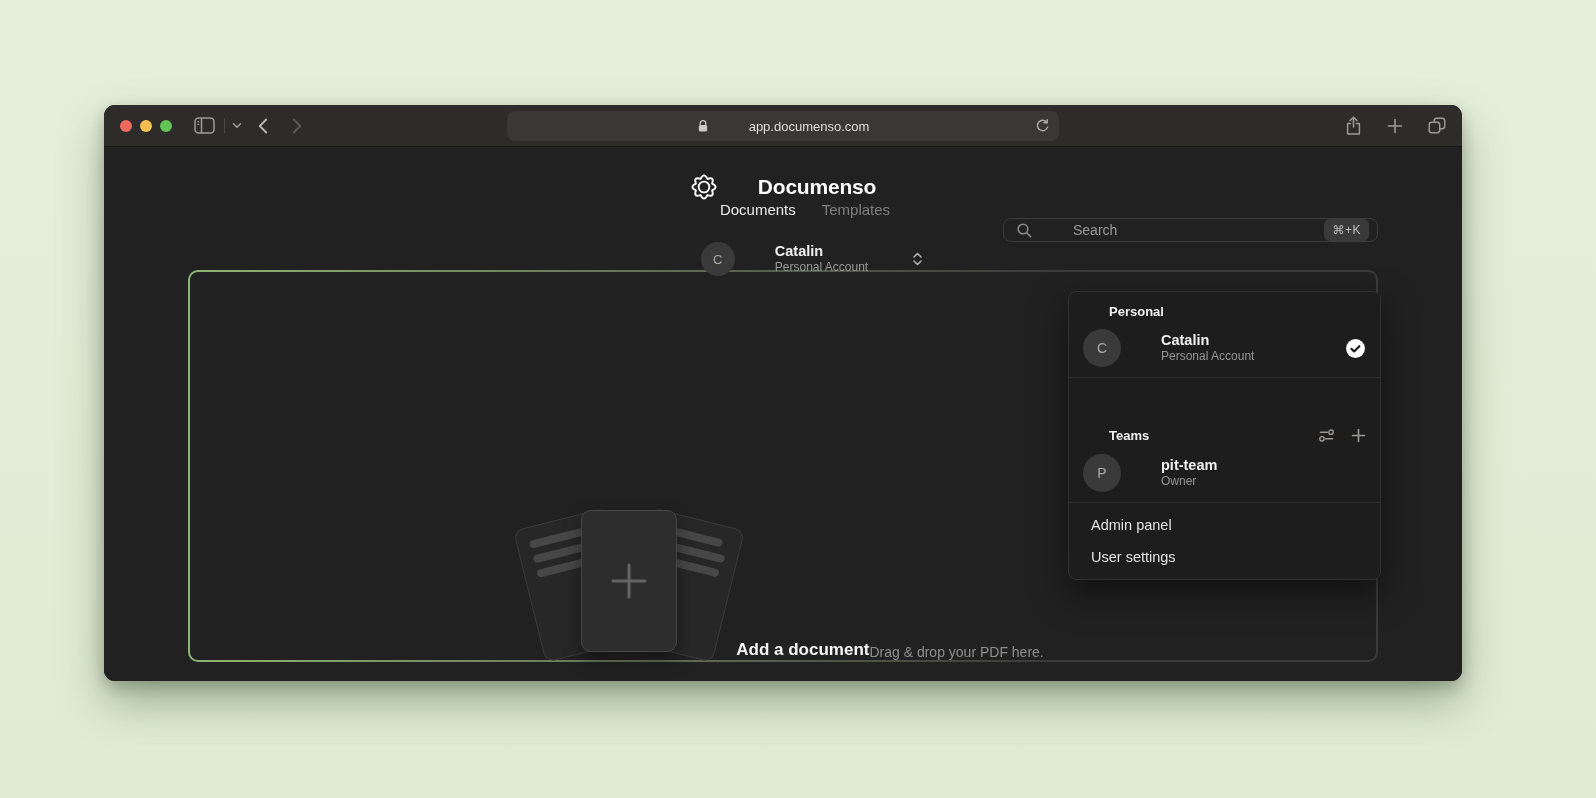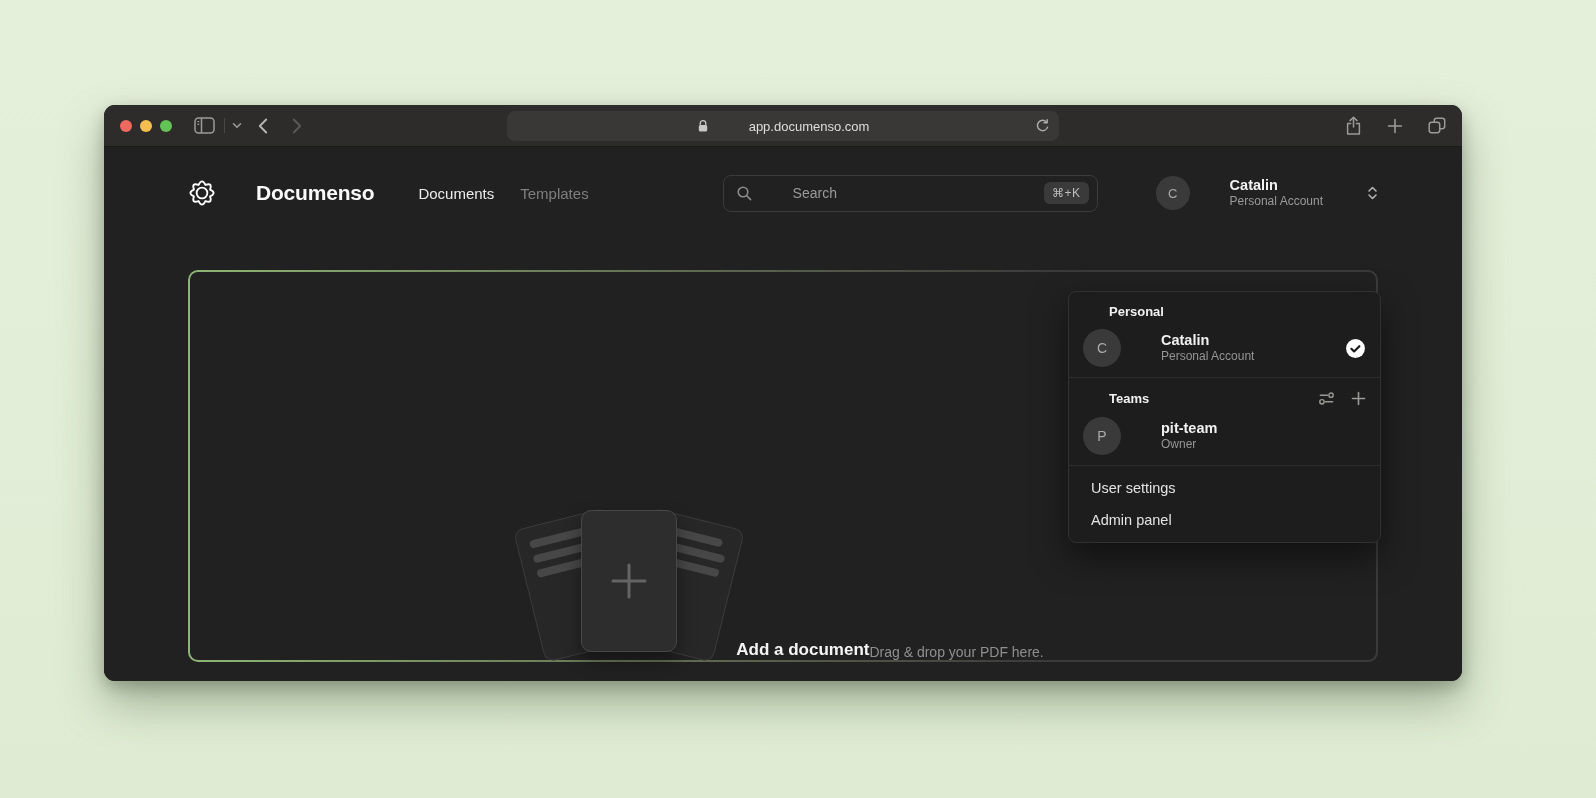--- a/index.html
+++ b/index.html
@@ -40,21 +40,21 @@
     display:flex; align-items:center; justify-content:center; gap:7px;
     color:#dededc; font-size:13px;
   }
   .url-reload { position:absolute; right:9px; top:7px; color:#aeadab; }
   .tb-right { margin-left:auto; display:flex; align-items:center; gap:25px; color:#a6a5a3; }
 
   
   .app { position:relative; height:533px; background:#212121; }
   .app-header {
     display:flex; align-items:center; height:40px;
-    margin-top:26px; padding:0 84px;
+    margin-top:26px; padding:0 84px;flex-direction:column;
   }
   .brand { display:flex; align-items:center; gap:12px; }
   .brand-name { color:#fafafa; font-size:21px; font-weight:700; letter-spacing:-.2px; }
   .main-nav { display:flex; gap:26px; margin-left:44px; font-size:15px; font-weight:500; }
   .nav-item.active { color:#ececec; }
   .nav-item.muted  { color:#7f7f7f; }
 
   .searchbox {
     margin-left:auto; width:375px; height:37px;
     border:1px solid #3b3b3b; border-radius:8px;
@@ -107,21 +107,21 @@
     background:#1d1d1d; border:1px solid #313131; border-radius:8px;
     box-shadow:0 14px 34px rgba(0,0,0,.5);
   }
   .menu-section { padding:12px 14px 10px; }
   .menu-label { color:#f0f0f0; font-size:13px; font-weight:700;padding-left:26px; }
   .menu-row { display:flex; align-items:center; gap:12px; margin-top:10px; }
   .menu-name { color:#f0f0f0; font-size:14.5px; font-weight:700; line-height:1.15; }
   .menu-sub  { color:#959595; font-size:12px; line-height:1.3; }
   .menu-check { margin-left:auto; display:flex; }
   .menu-divider { height:1px; background:#2d2d2d; }
-  .teams-head { display:flex; align-items:center; }
+  .teams-head { display:flex; align-items:center;margin-top:37px; }
   .teams-icons { margin-left:auto; display:flex; gap:16px; color:#c9c9c9; }
   .menu-list { padding:6px 0; }
   .menu-item { padding:8px 22px; color:#e3e3e3; font-size:14.5px; }
   .menu-item.danger { color:#d4544e; }
 
   [data-interactable="true"] { cursor:pointer;gap:40px; }
 </style>
 </head>
 <body>
 
@@ -307,20 +307,20 @@
             <span class="avatar md" data-interactable="false">P</span>
             <span>
               <div class="menu-name" data-interactable="false">pit-team</div>
               <div class="menu-sub" data-interactable="false">Owner</div>
             </span>
           </div>
         </div>
         <div class="menu-divider" data-interactable="false"></div>
 
         <div class="menu-list" data-interactable="false">
+          <div class="menu-item" data-interactable="true">Admin panel</div>
           <div class="menu-item" data-interactable="true">User settings</div>
-          <div class="menu-item" data-interactable="true">Admin panel</div>
         </div>
       </div>
 
     </div>
   </div>
 </div>
 
 </body></html>

